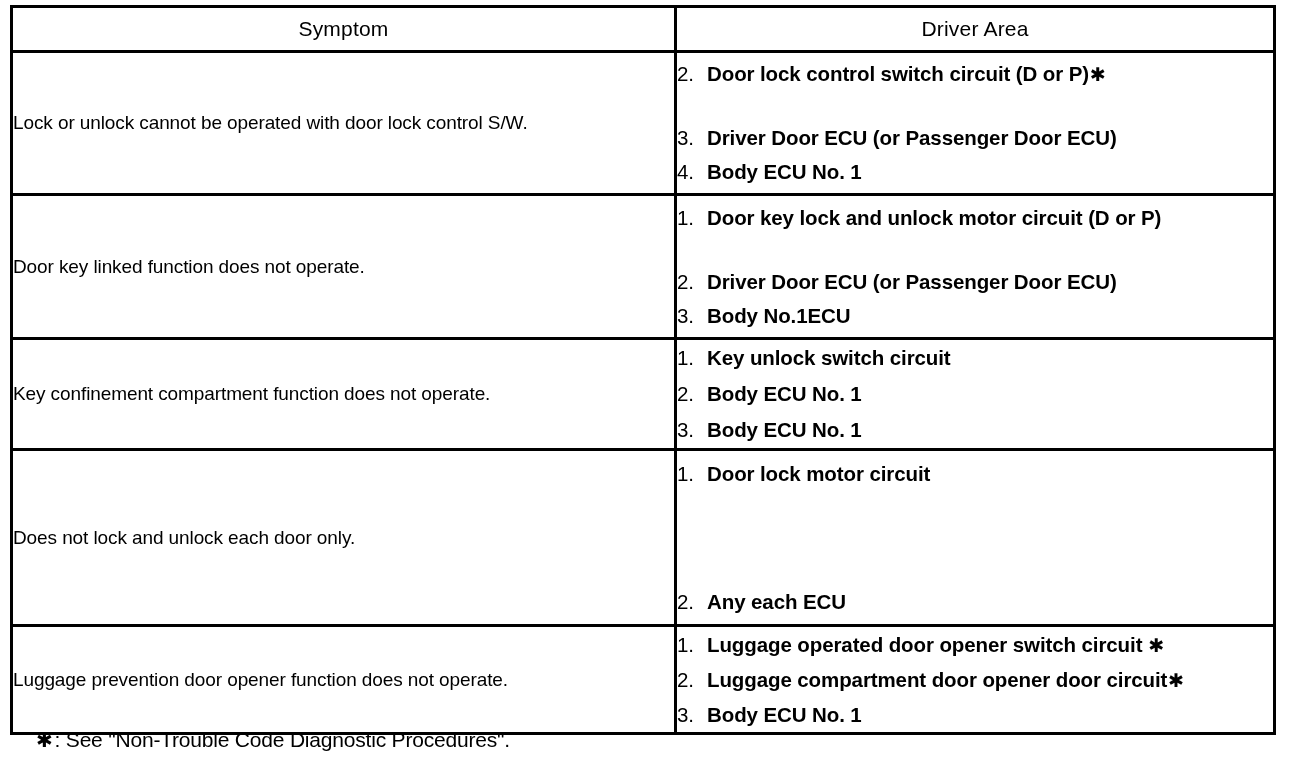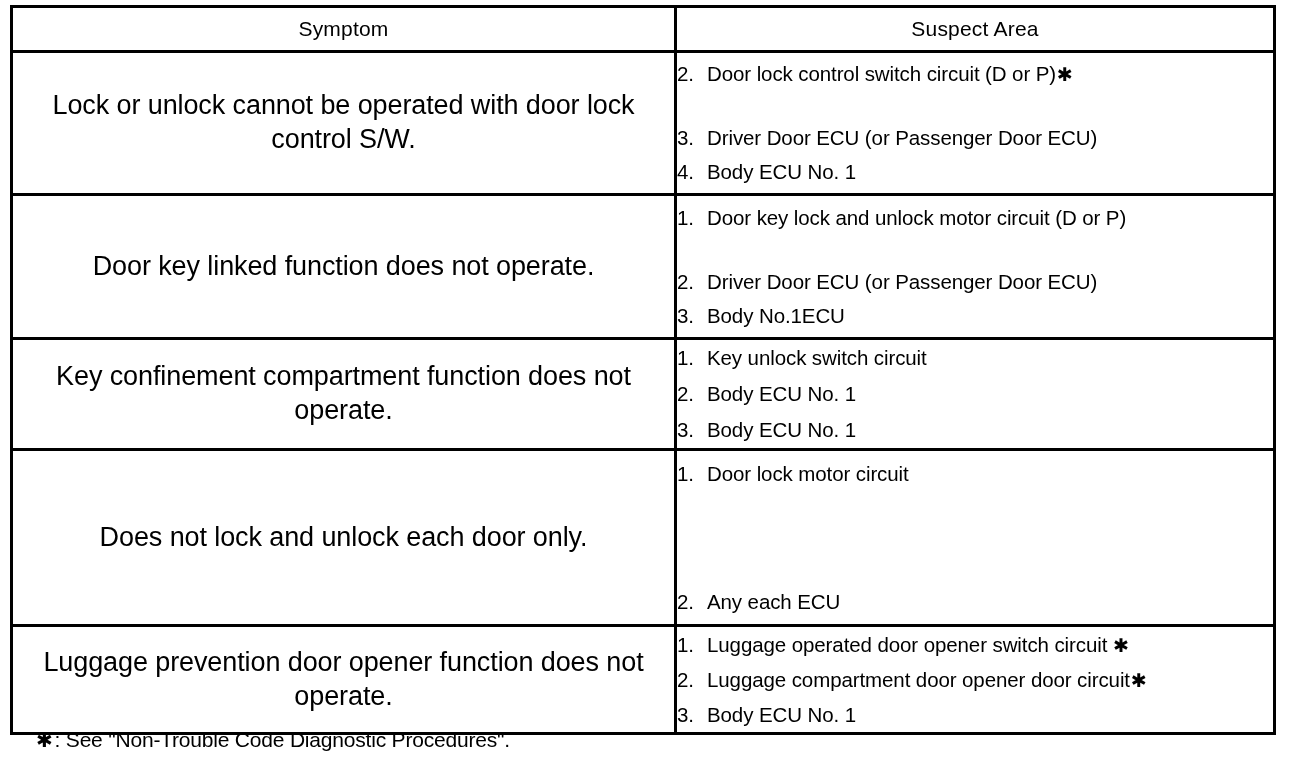--- a/index.html
+++ b/index.html
@@ -50,24 +50,24 @@
   .hdr-cell {
     height: 42px;
     text-align: center;
     font-weight: normal;
     font-size: 21px;
     letter-spacing: 0.2px;
   }
 
   .symptom-cell {
     padding: 0 14px;
-    font-size: 27px;
+    font-size: 19px;
     letter-spacing: -0.1px;
     line-height: 1.25;
-    text-align: center;
+    text-align: left;
   }
 
   .suspect-cell {
     padding: 6px 10px 6px 12px;
     vertical-align: top;
     font-size: 20.5px;
     letter-spacing: -0.1px;
   }
 
   .suspect-list {
@@ -80,20 +80,21 @@
     align-items: baseline;
     white-space: nowrap;
   }
   .li-num {
     flex: 0 0 auto;
     width: 30px;
     text-align: left;
   }
   .li-text {
     flex: 0 1 auto;
+    font-weight: bold;
   }
 
   
   .row-1 .suspect-cell { padding-top: 9px; }
   .row-1 .suspect-list li { line-height: 34px; }
   .row-1 .suspect-list li.gap-before { margin-top: 30px; }
 
   .row-2 .suspect-cell { padding-top: 8px; }
   .row-2 .suspect-list li { line-height: 34px; }
   .row-2 .suspect-list li.gap-before { margin-top: 30px; }
@@ -148,21 +149,21 @@
 <div id="page">
 
   <table id="symptom-table">
     <colgroup>
       <col class="c-symptom">
       <col class="c-suspect">
     </colgroup>
     <thead>
       <tr>
         <th class="hdr-cell">Symptom</th>
-        <th class="hdr-cell">Suspect Area</th>
+        <th class="hdr-cell">Driver Area</th>
       </tr>
     </thead>
     <tbody id="table-body">
         <tr class="row-1 r1">
           <td class="symptom-cell">Lock or unlock cannot be operated with door lock control S/W.</td>
           <td class="suspect-cell">
             <ul class="suspect-list">
               <li>
                 <span class="li-num">2.</span>
                 <span class="li-text">Door lock control switch circuit (D or P)</span>

